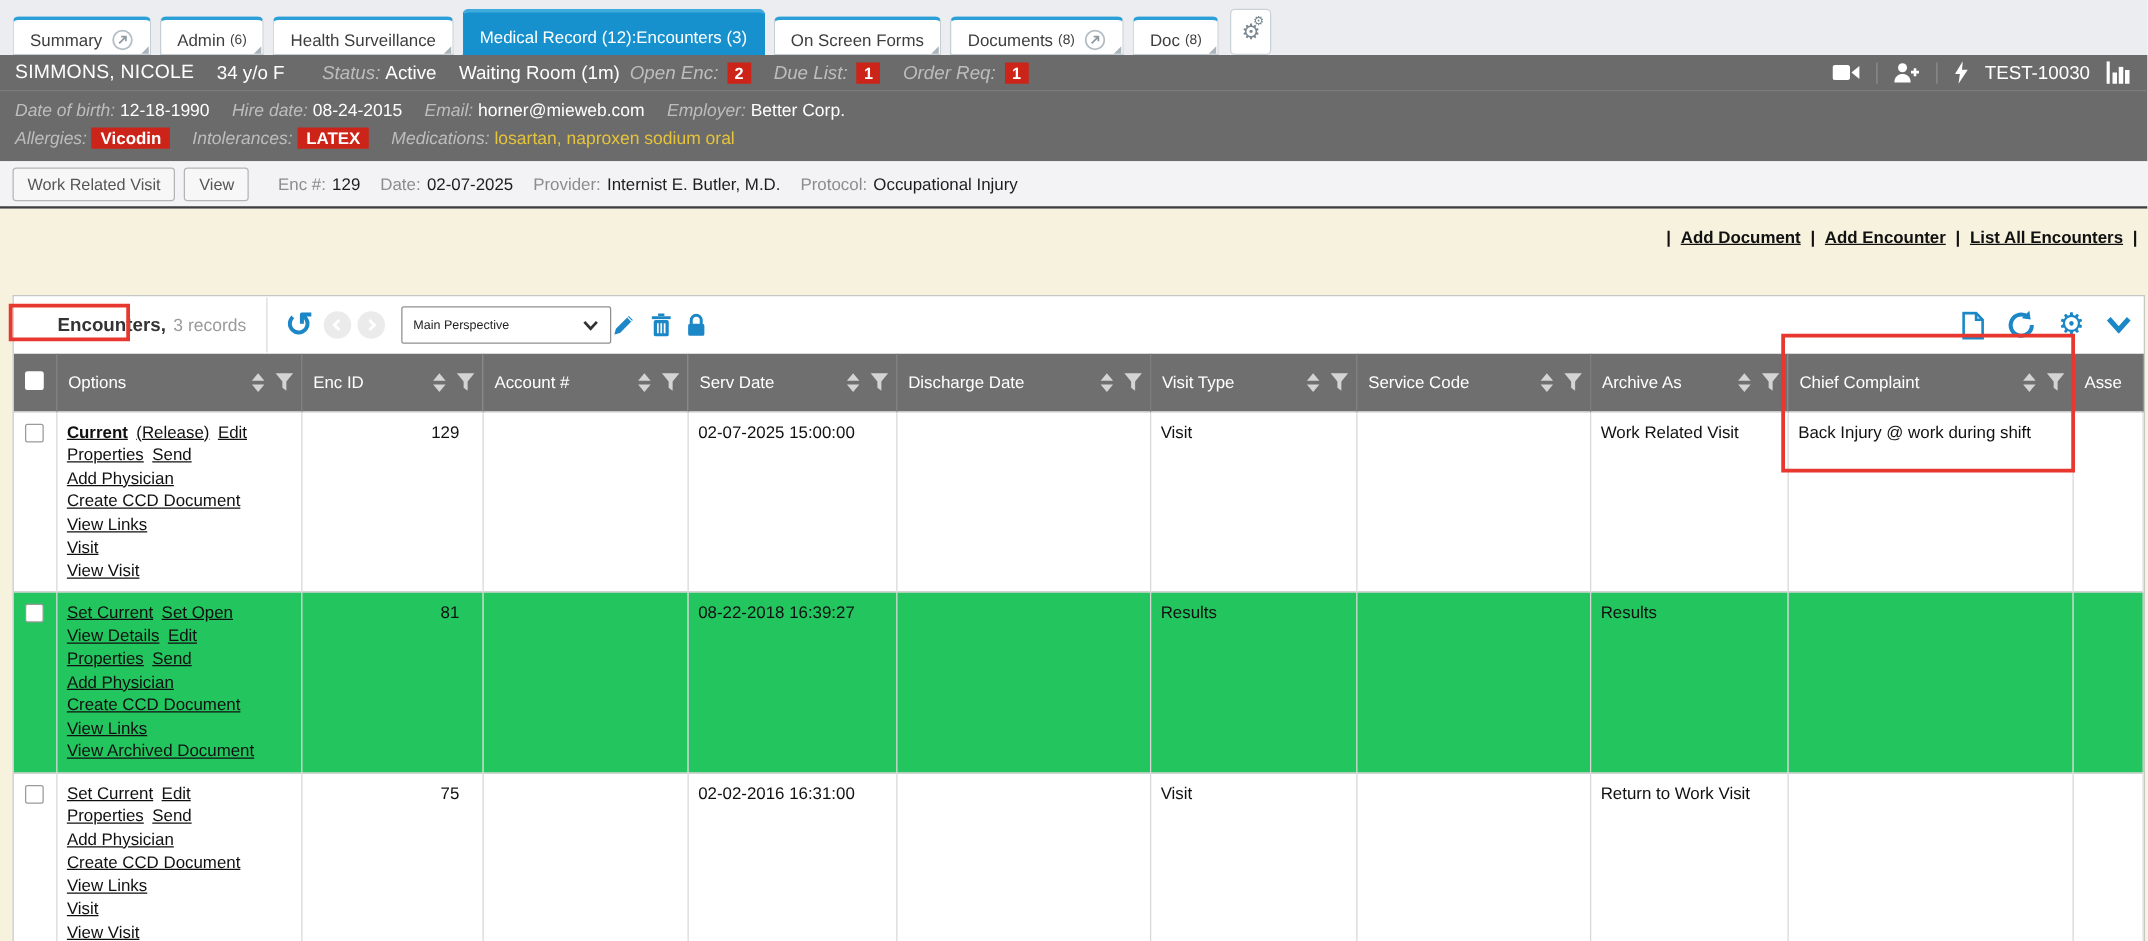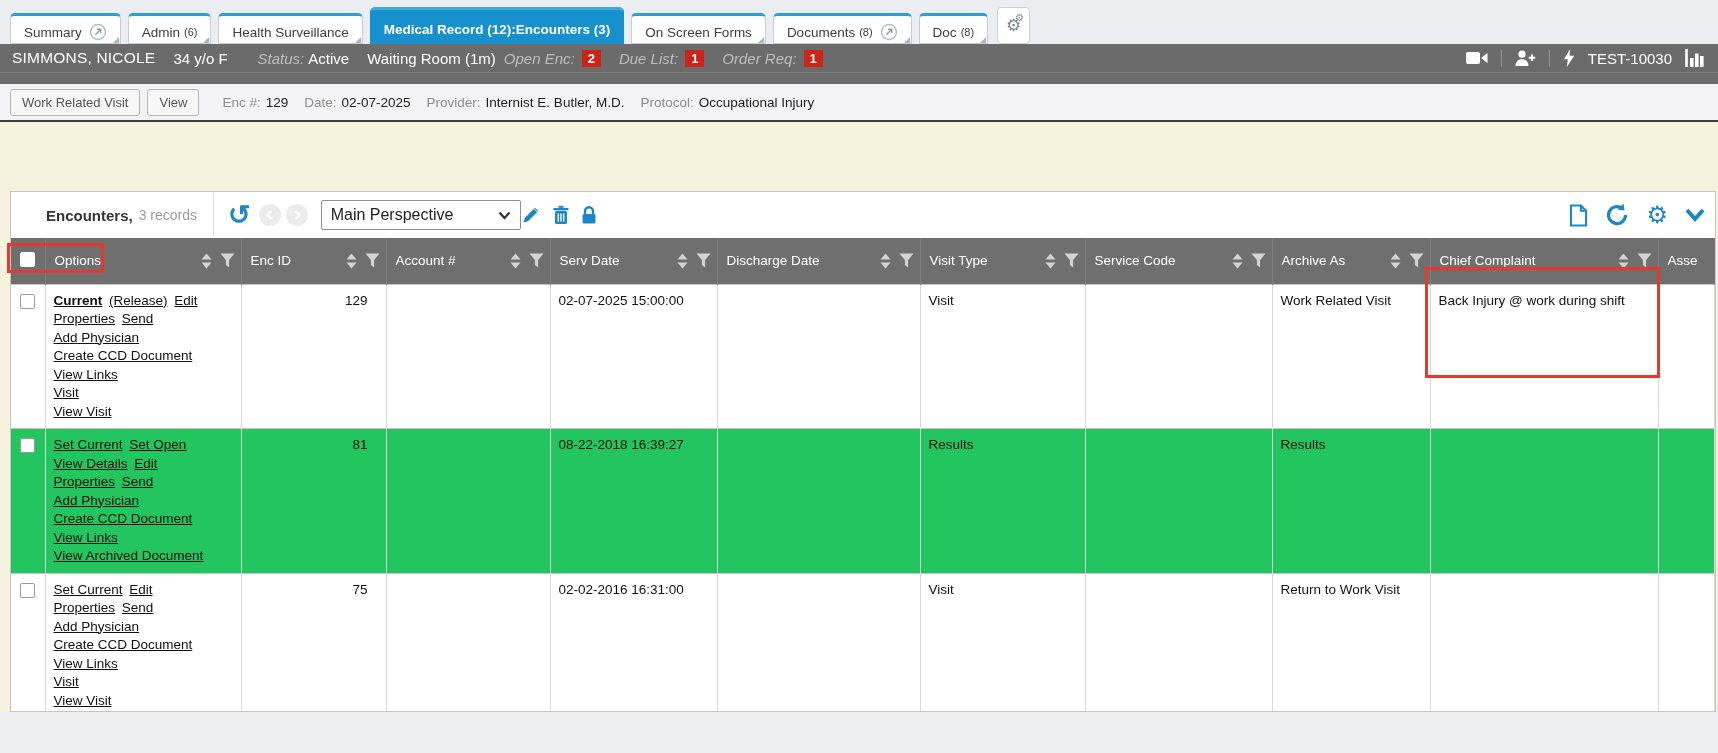--- a/index.html
+++ b/index.html
@@ -5,21 +5,21 @@
   * { margin:0; padding:0; box-sizing:border-box; }
   html,body { width:1718px; height:753px; overflow:hidden; font-family:"Liberation Sans",sans-serif; background:#edeff2; }
 
   
   .tabbar { height:44px; display:flex; align-items:flex-end; padding-left:10px; gap:7px; background:#ecedf0; }
   .tab { position:relative; background:#fff; border:1px solid #c4ced4; border-top:3px solid #2ba0d8;
          border-radius:5px 5px 0 0; height:31px; padding:5px 13px 0 13px; font-size:13.5px; color:#3d3d3d;
          white-space:nowrap; display:flex; align-items:center; gap:7px; cursor:pointer; }
   .tab::after { content:""; position:absolute; right:1px; bottom:0; width:0; height:0;
          border-style:solid; border-width:0 0 6px 6px; border-color:transparent transparent #aab4ba transparent; }
-  .tab.active { background:#1791ce; border-color:#1791ce; border-top-color:#3fabdd; color:#fff; font-weight:bold; height:37px; }
+  .tab.active { background:#1791ce; border-color:#1791ce; border-top-color:#3fabdd; color:#fff; font-weight:normal; height:37px; }
   .tab.active::after { display:none; }
   .tcount { font-size:11px; margin-left:-3px; }
   .popup-ic { display:inline-flex; }
   .tab-gear { background:#fff; border:1px solid #c9d2d8; border-radius:4px; height:37px; width:33px;
          margin-left:2px; display:flex; align-items:center; justify-content:center; position:relative; cursor:pointer; }
   .cog1 { font-size:17px; color:#7b8891; line-height:1; }
   .cog2 { position:absolute; font-size:10px; color:#7b8891; top:5px; right:5px; line-height:1; }
 
   
   .pbar { background:#6b6b6b; color:#fff; height:28px; display:flex; align-items:center; padding:0 12px; font-size:15px; white-space:nowrap; }
@@ -51,22 +51,22 @@
   .actions a { color:#111; text-decoration:underline; margin:0 4px; cursor:pointer; }
 
   
   .panel { position:absolute; top:69px; left:10px; right:2px; bottom:0; background:#fff; border:1px solid #c6c6c6; overflow:hidden; }
   .toolbar { height:46px; display:flex; align-items:center; padding:0 10px 0 12px; }
   .ttl { font-size:15px; font-weight:bold; color:#333;margin-left:23px; }
   .recs { font-size:14px; color:#9a9a9a; margin-left:6px; }
   .tsep { width:1px; height:44px; background:#dcdcdc; margin:0 14px 0 16px; }
   .undo { color:#1b87c7; font-size:27px; font-weight:bold; line-height:1; margin-right:8px; cursor:pointer; }
   .circ { width:22px; height:22px; border-radius:50%; background:#ebebeb; display:flex; align-items:center; justify-content:center; margin-right:5px; cursor:pointer; }
-  .selbox { width:200px; height:30px; border:1px solid #8f8f8f; border-radius:2px; background:#fff; display:flex;
-            align-items:center; justify-content:space-between; padding:0 9px; font-size:16px; color:#222; margin:0 0 0 8px; cursor:pointer; }
+  .selbox { width:168px; height:30px; border:1px solid #8f8f8f; border-radius:2px; background:#fff; display:flex;
+            align-items:center; justify-content:space-between; padding:0 9px; font-size:10px; color:#222; margin:0 0 0 8px; cursor:pointer; }
   .tb-ic { display:inline-flex; margin-right:11px; cursor:pointer; }
   .tb-right { margin-left:auto; display:flex; align-items:center; gap:17px; }
   .tb-right > * { cursor:pointer; display:inline-flex; }
   .gearblue { color:#1b87c7; font-size:24px; line-height:1; }
 
   
   table { border-collapse:collapse; table-layout:fixed; width:1704px; }
   th { background:#6f6f6f; color:#fff; font-weight:normal; font-size:13.5px; height:46px; text-align:left;
        padding:0 6px 0 9px; border-right:1px solid #7e7e7e; cursor:pointer; }
   .th-inner { display:flex; align-items:center; }
@@ -171,37 +171,64 @@
           <path d="M1.5 0 v18" stroke="#fff" stroke-width="2.6"></path>
           <rect x="5" y="9" width="3.6" height="9" fill="#fff"></rect>
           <rect x="10" y="4.5" width="3.6" height="13.5" fill="#fff"></rect>
           <rect x="15" y="7" width="3.6" height="11" fill="#fff"></rect>
         </svg>
     </span>
   </span>
 </div>
 
 <div class="demo">
+  <div>
+    <span class="lbl">Date of birth:</span>
+    <span class="val">12-18-1990</span><span class="sp"></span>
+    <span class="lbl">Hire date:</span>
+    <span class="val">08-24-2015</span><span class="sp"></span>
+    <span class="lbl">Email:</span>
+    <span class="val">horner@mieweb.com</span><span class="sp"></span>
+    <span class="lbl">Employer:</span>
+    <span class="val">Better Corp.</span>
+  </div>
+  <div>
+    <span class="lbl">Allergies:</span>
+    <span class="rbadge">Vicodin</span><span class="sp"></span>
+    <span class="lbl">Intolerances:</span>
+    <span class="rbadge">LATEX</span><span class="sp"></span>
+    <span class="lbl">Medications:</span>
+    <span class="meds">losartan, naproxen sodium oral</span>
+  </div>
 </div>
 
 <div class="encbar">
   <button class="ebtn">Work Related Visit</button>
   <button class="ebtn">View</button>
   <span class="lbl">Enc #:</span>
   <span class="val">129</span>
   <span class="lbl">Date:</span>
   <span class="val">02-07-2025</span>
   <span class="lbl">Provider:</span>
   <span class="val">Internist E. Butler, M.D.</span>
   <span class="lbl">Protocol:</span>
   <span class="val">Occupational Injury</span>
 </div>
 
 <div class="content">
 
+  <div class="actions">
+    <span>|</span>
+    <a>Add Document</a>
+    <span>|</span>
+    <a>Add Encounter</a>
+    <span>|</span>
+    <a>List All Encounters</a>
+    <span>|</span>
+  </div>
 
   <div class="panel">
 
     <div class="toolbar">
       <span class="ttl">Encounters,</span>
       <span class="recs">3 records</span>
       <span class="tsep"></span>
       <span class="undo">↺</span>
       <span class="circ">
         <svg width="10" height="10">

